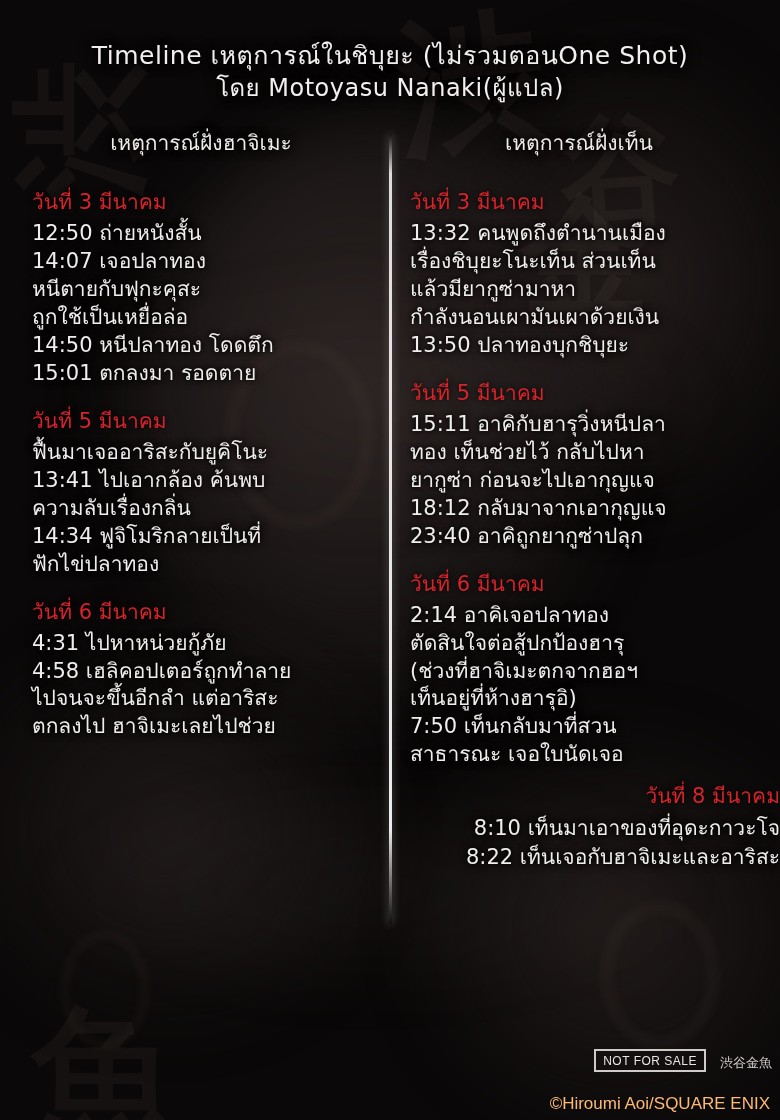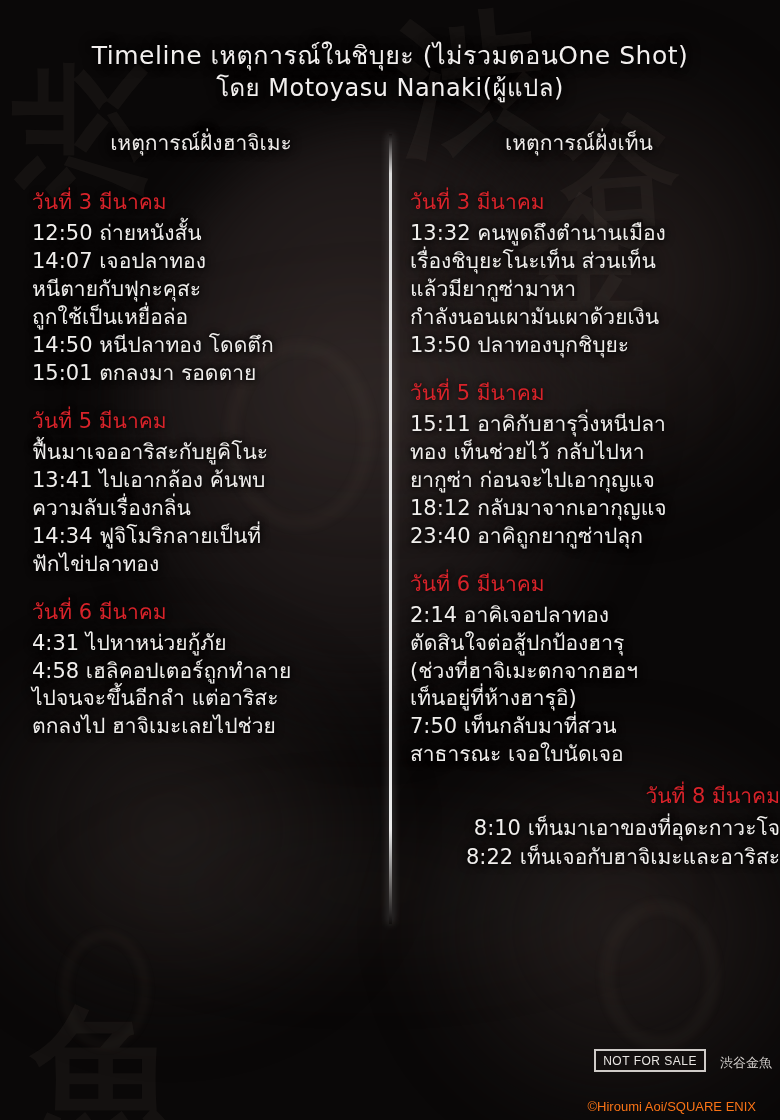--- a/index.html
+++ b/index.html
@@ -170,24 +170,24 @@
   .cn-mark {
     position: absolute;
     right: 8px;
     bottom: 48px;
     color: #d6d2cf;
     font-size: 13px;
     font-family: "DejaVu Sans", sans-serif;
   }
   .credit {
     position: absolute;
-    right: 24px;
+    right: 10px;
     bottom: 6px;
-    color: #f97316;
-    font-size: 13px;
+    color: #fdba74;
+    font-size: 17px;
     font-family: "Liberation Sans", sans-serif;
   }
 </style>
 </head>
 <body>
 
 <div id="bg">
   <div class="blob b1"></div>
   <div class="blob b2"></div>
   <div class="blob b3"></div>

